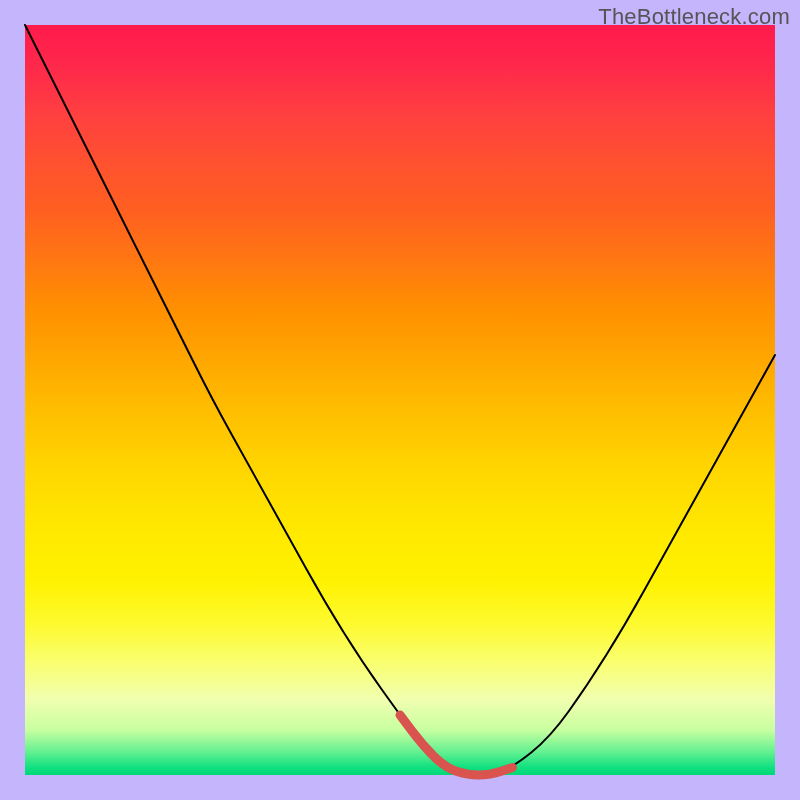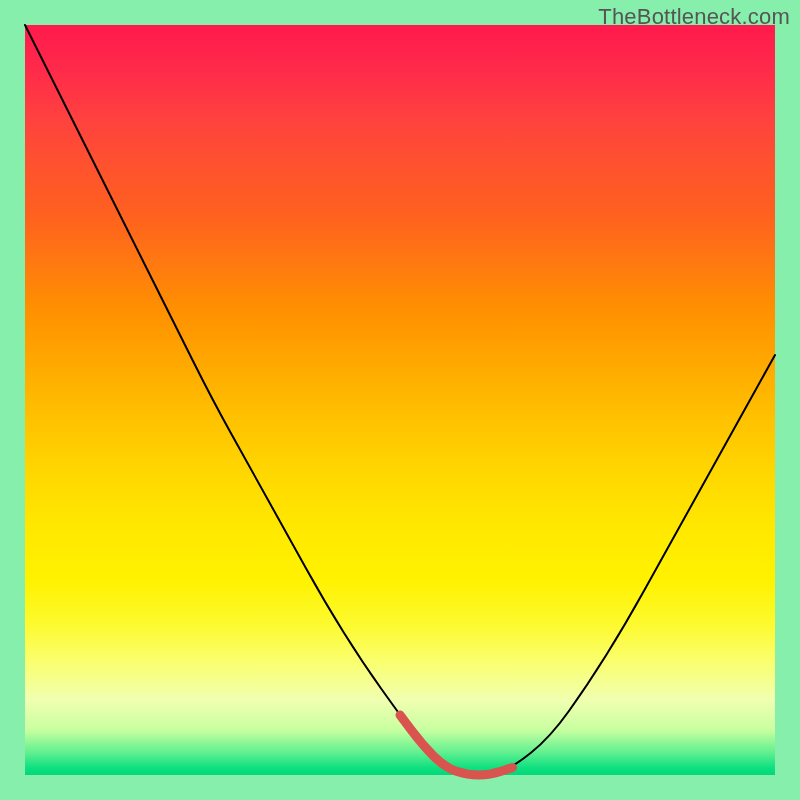--- a/index.html
+++ b/index.html
@@ -7,21 +7,21 @@
     padding: 0;
     width: 800px;
     height: 800px;
     background: #000;
     overflow: hidden;
   }
   .chart-container {
     position: relative;
     width: 800px;
     height: 800px;
-    background: #86efac;
+    background: #c4b5fd;
   }
   .plot-area {
     position: absolute;
     left: 25px;
     top: 25px;
     width: 750px;
     height: 750px;
     background: linear-gradient(to bottom,
       #ff1a4d 0%,
       #ff2a4a 6%,

